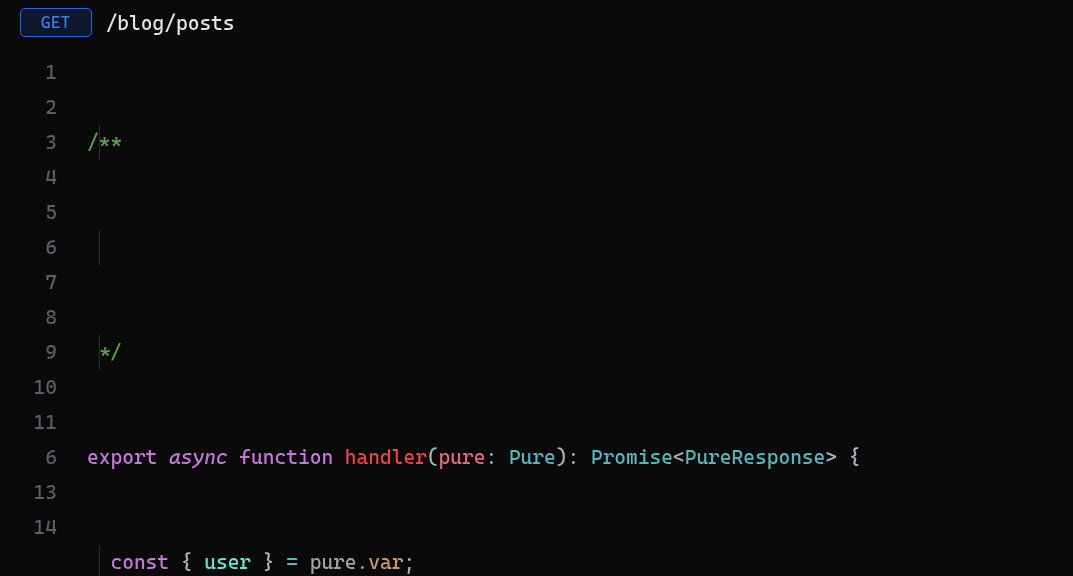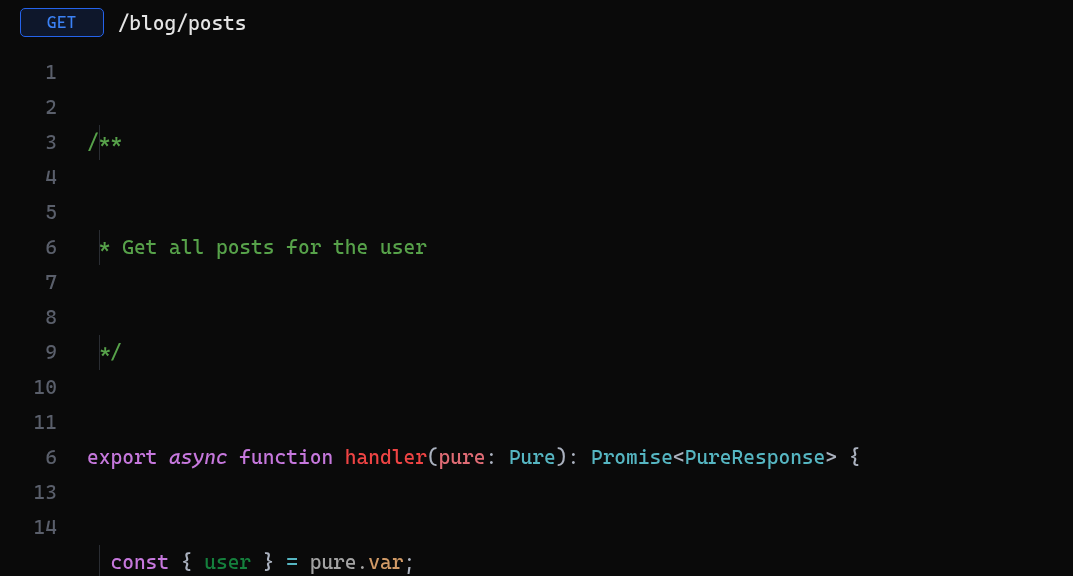--- a/index.html
+++ b/index.html
@@ -20,21 +20,21 @@
       display: flex;
       align-items: center;
       gap: 14px;
       margin-bottom: 18px;
       padding-left: 8px;
     }
     .method-badge {
       background: rgba(37, 99, 235, 0.15);
       border: 1px solid #2563eb;
       color: #3b82f6;
-      padding: 4px 26px;
+      padding: 4px 20px;
       border-radius: 5px;
       font-size: 16px;
       font-weight: 500;
       letter-spacing: 0.5px;
     }
     .path {
       color: #e5e5e5;
       font-size: 20px;
       font-weight: 400;
       text-align: right;
@@ -76,21 +76,21 @@
       left: 12px;
     }
     
     .c-comment { color: #57a24a; }
     .c-keyword { color: #c678dd; margin-top: 36px; }
     .c-async { color: #c678dd; font-style: italic; }
     .c-funcname { color: #ef4444; }
     .c-param { color: #e06c75; }
     .c-type { color: #56b6c2; }
     .c-punct { color: #abb2bf; }
-    .c-const { color: #15803d; }
+    .c-const { color: #5eead4; }
     .c-prop { color: #d19a66; }
     .c-operator { color: #56b6c2; }
     .c-default { color: #a3a3a3; }
   </style>
 </head>
 <body>
 
 <div class="header">
   <span class="method-badge">GET</span>
   <span class="path">/blog/posts</span>
@@ -108,21 +108,21 @@
     <div class="gutter-line">8</div>
     <div class="gutter-line">9</div>
     <div class="gutter-line">10</div>
     <div class="gutter-line">11</div>
     <div class="gutter-line">6</div>
     <div class="gutter-line">13</div>
     <div class="gutter-line">14</div>
   </div>
   <div class="code">
     <div class="code-line"><span class="guide guide-1"></span><span class="c-comment">/**</span></div>
-    <div class="code-line"><span class="guide guide-1"></span><span class="c-comment"> * Get all posts for the user</span></div>
+    <div class="code-line"><span class="guide guide-1"></span></div>
     <div class="code-line"><span class="guide guide-1"></span><span class="c-comment"> */</span></div>
     <div class="code-line"><span class="c-keyword">export</span> <span class="c-async">async</span> <span class="c-keyword">function</span> <span class="c-funcname">handler</span><span class="c-punct">(</span><span class="c-param">pure</span><span class="c-punct">: </span><span class="c-type">Pure</span><span class="c-punct">): </span><span class="c-type">Promise</span><span class="c-punct">&lt;</span><span class="c-type">PureResponse</span><span class="c-punct">&gt; {</span></div>
     <div class="code-line"><span class="guide guide-1"></span>  <span class="c-keyword">const</span><span class="c-punct"> { </span><span class="c-const">user</span><span class="c-punct"> } </span><span class="c-operator">=</span><span class="c-default"> pure.</span><span class="c-prop">var</span><span class="c-punct">;</span></div>
     
     
     
     
     
     
     

